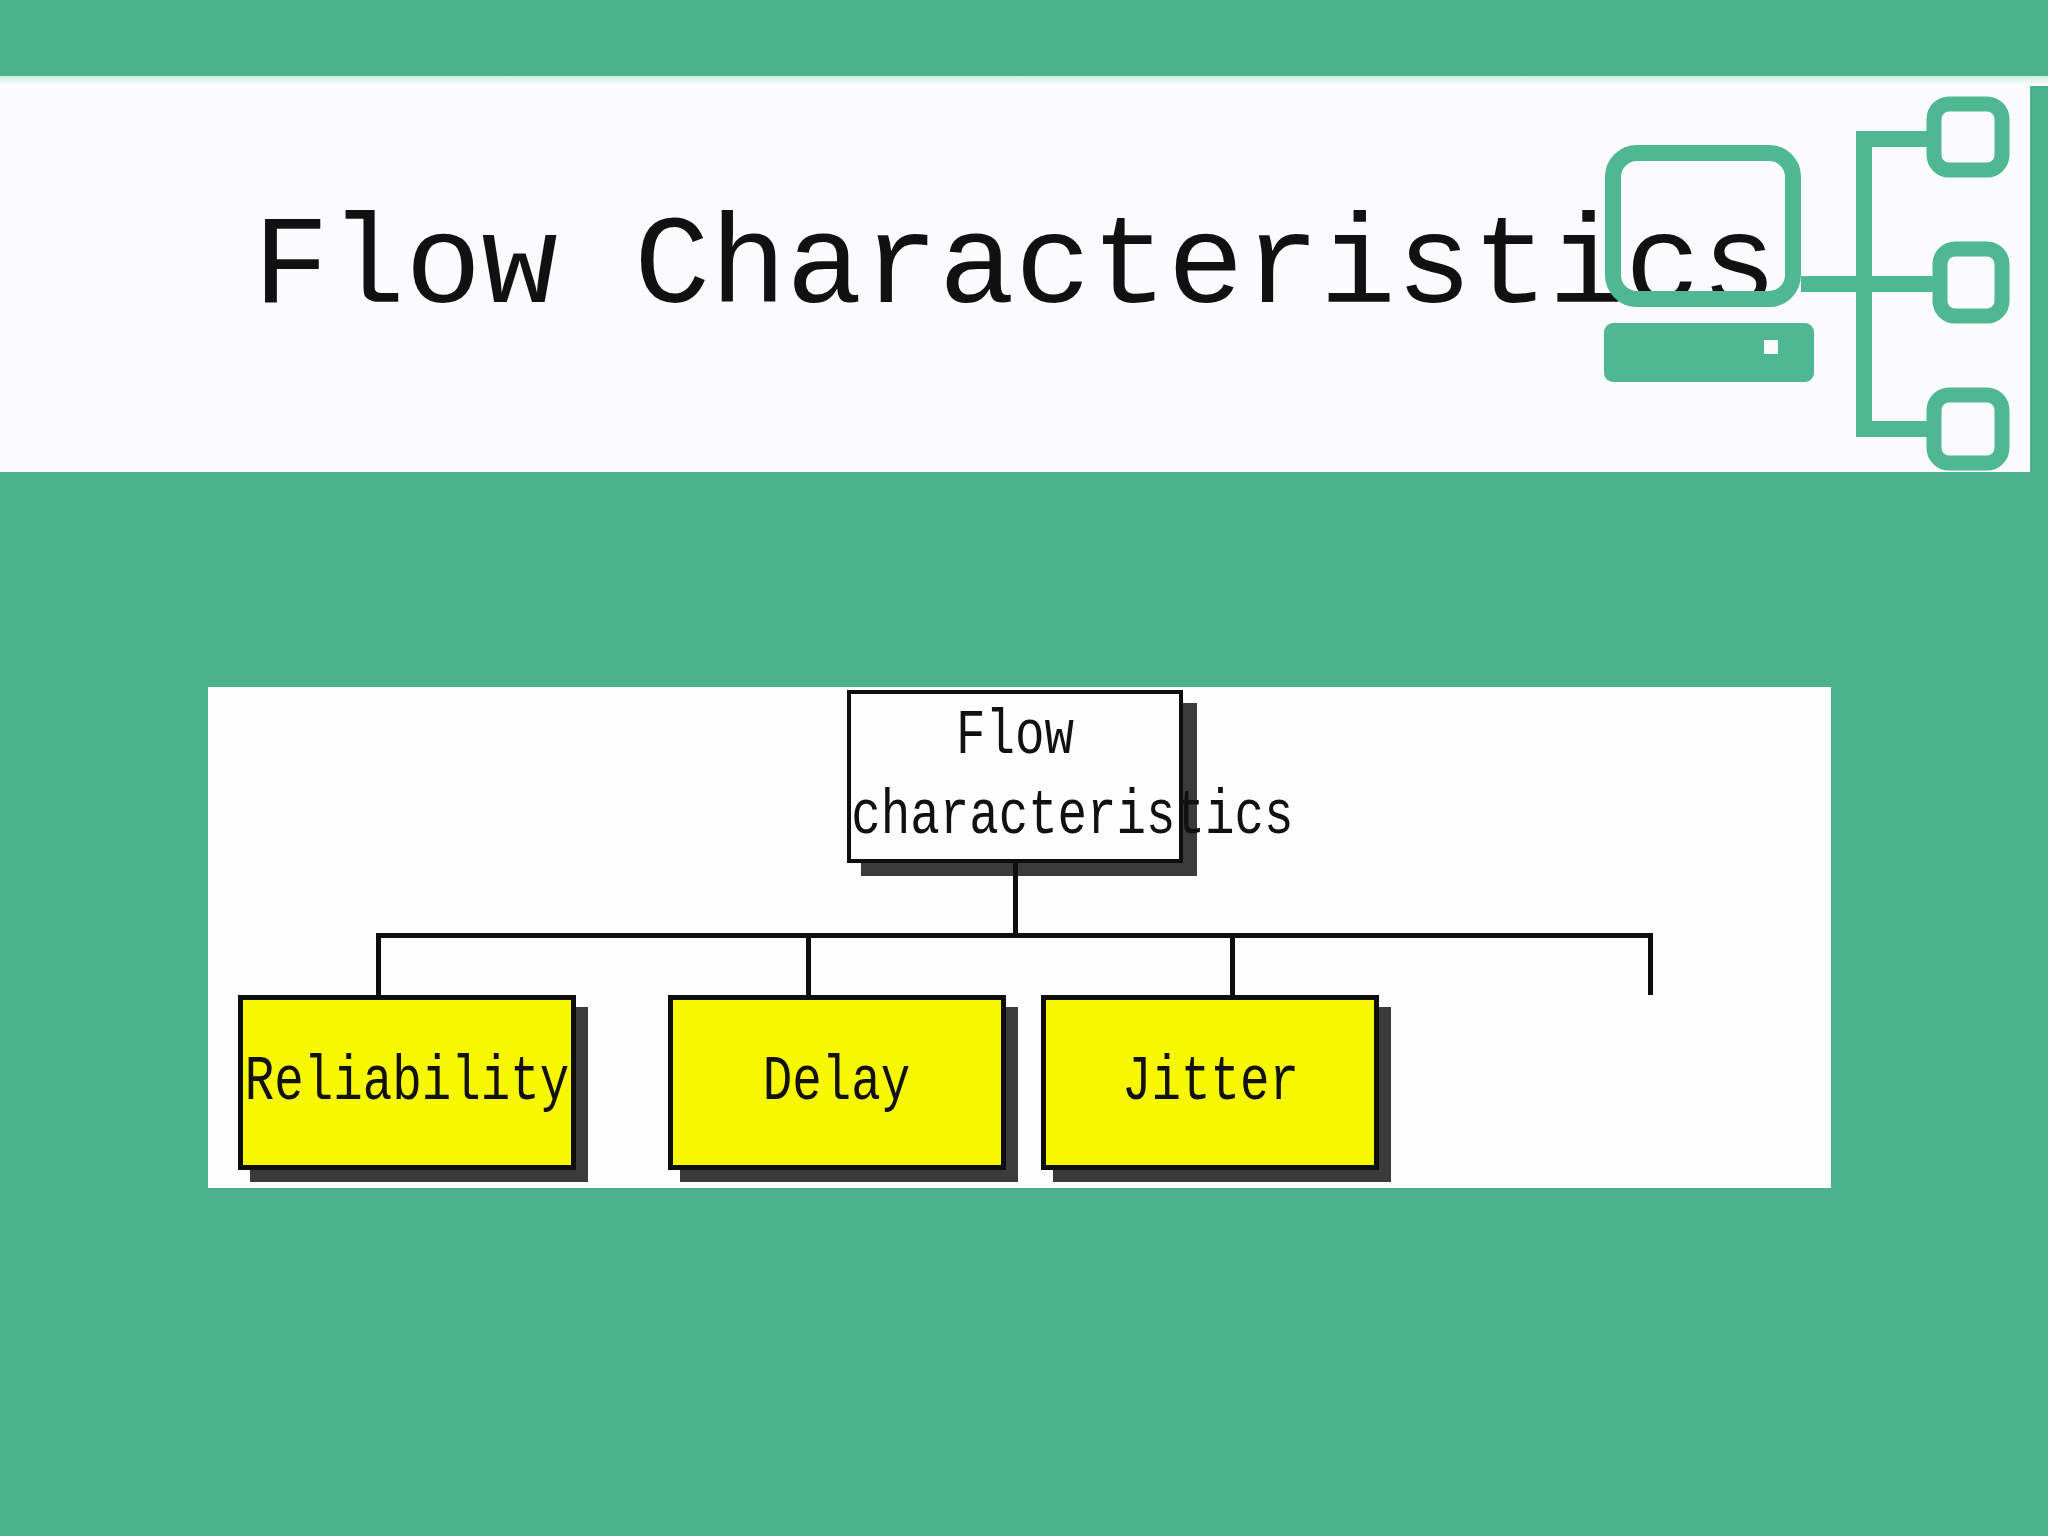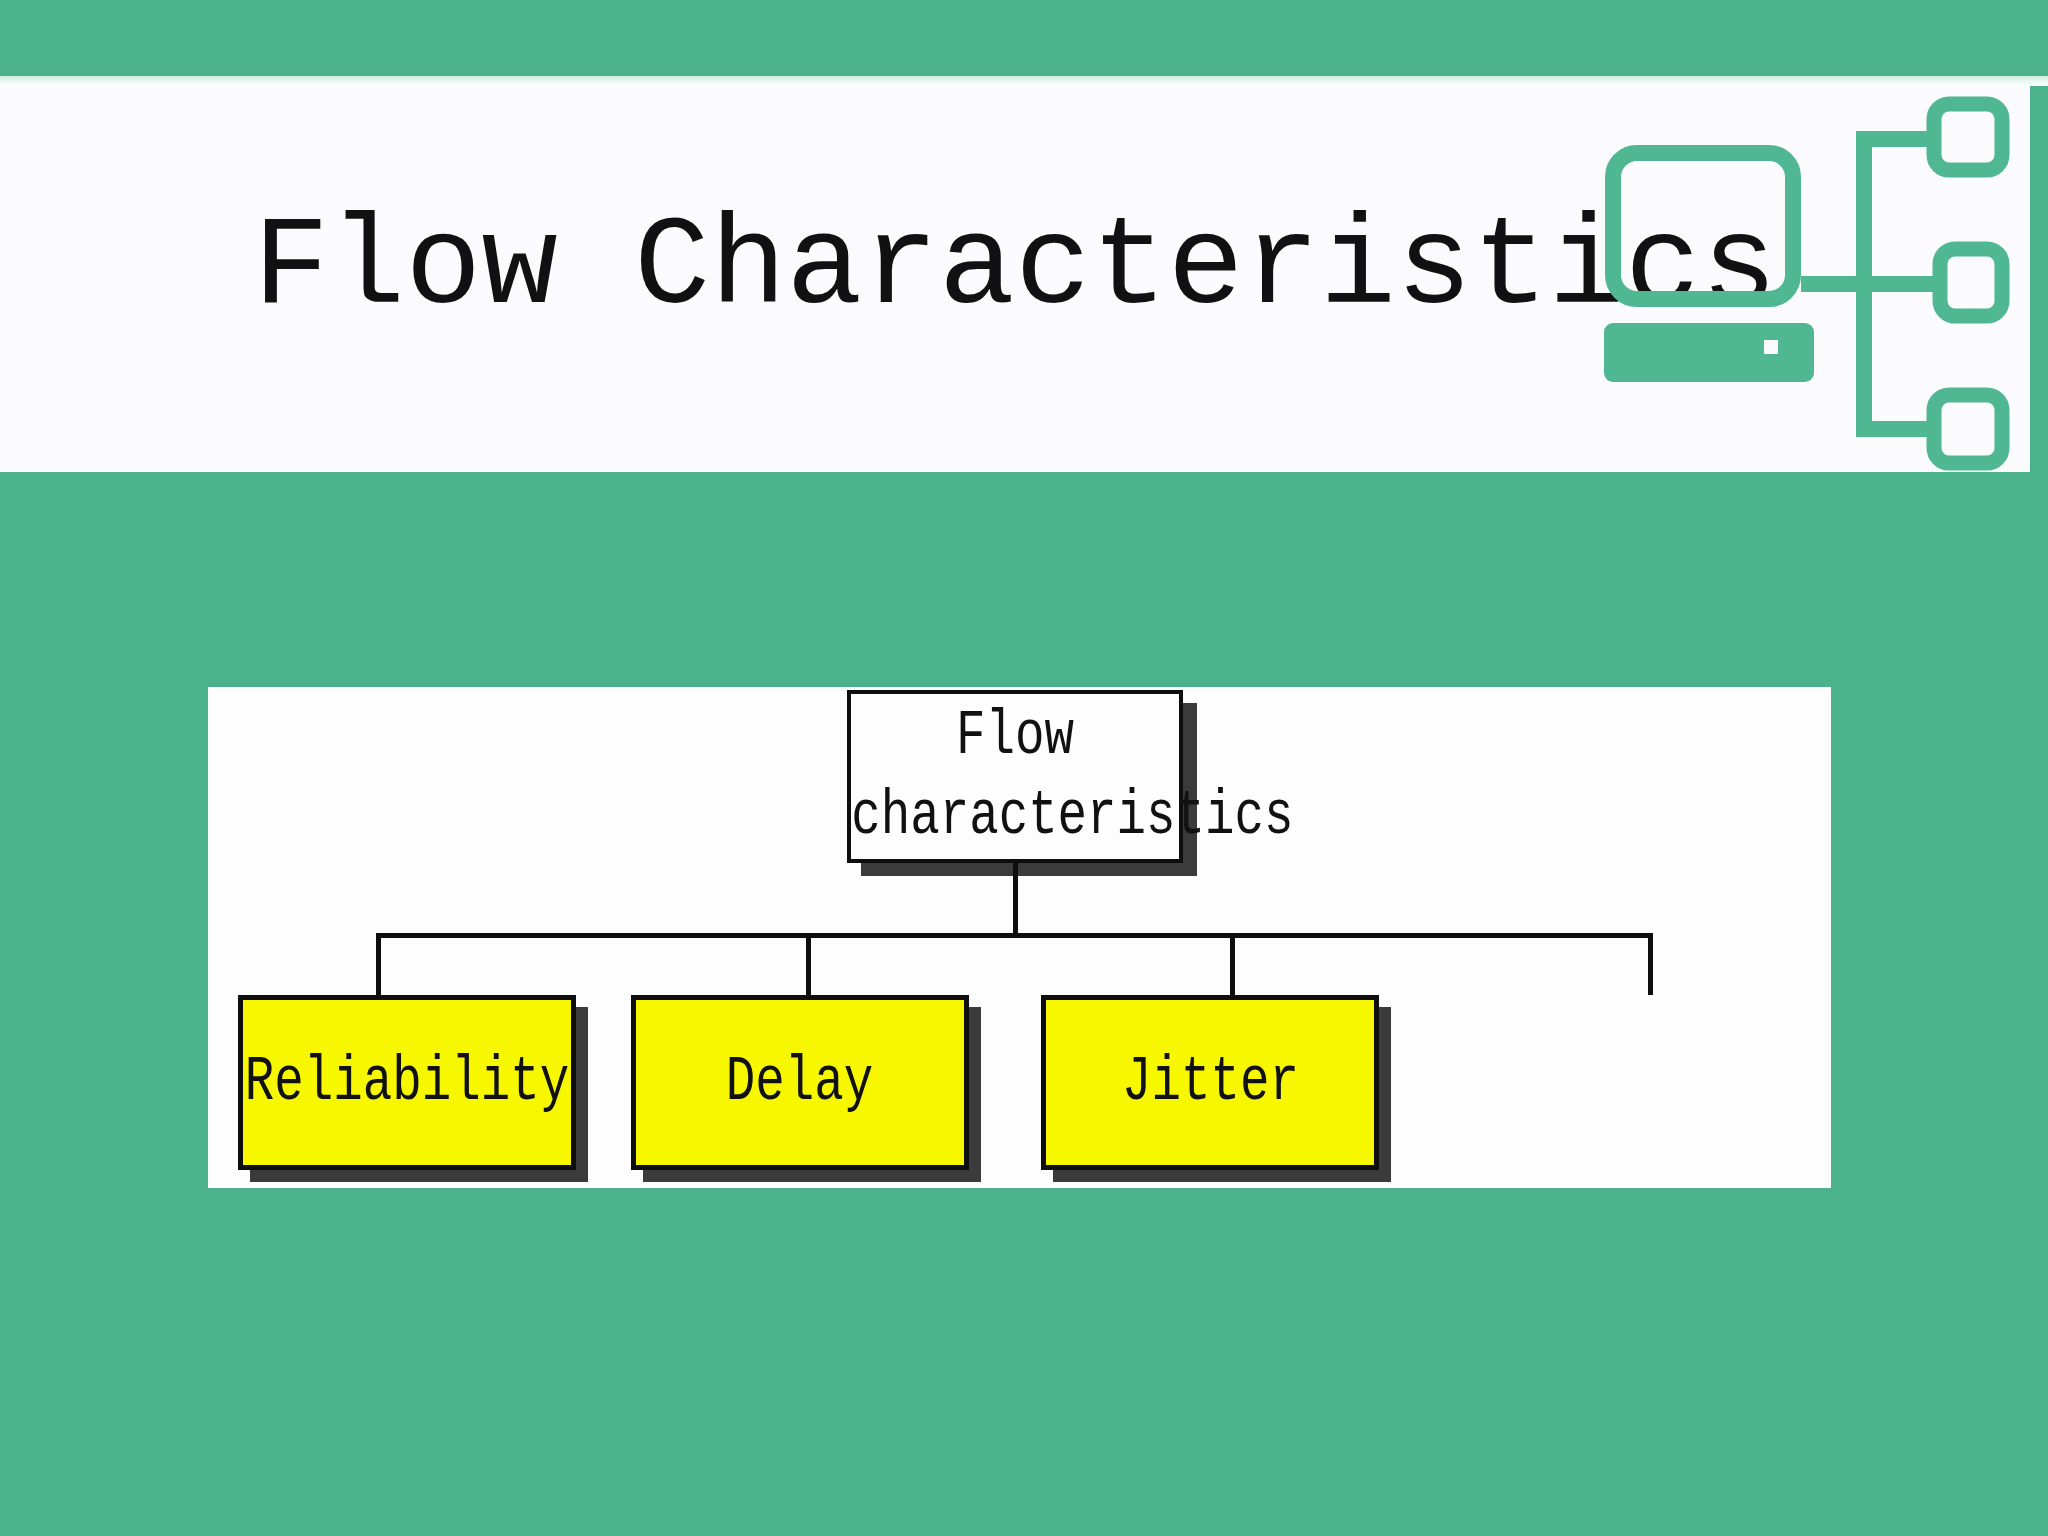--- a/index.html
+++ b/index.html
@@ -65,21 +65,21 @@
     border-width:4px;
     background:var(--panel_white,#fdfdfd);
     box-shadow:14px 13px 0 var(--shadow_gray,#3b3b3b);
     text-align:center;
   }
   .leaf-node{
     top:995px;width:338px;height:175px;
     background:var(--box_yellow,#f7f700);
   }
   .leaf-reliability{left:209px;margin-left:29px;}
-  .leaf-delay{left:631px;}
+  .leaf-delay{left:668px;}
   .leaf-jitter{left:1030px;margin-left:11px;}
   .leaf-bandwidth{left:1481px;}
 
   .node-label{
     display:block;
     font-size:63px;line-height:1.26;font-weight:400;
     transform:scaleX(0.78);
     transform-origin:50% 50%;
     white-space:nowrap;
   }

